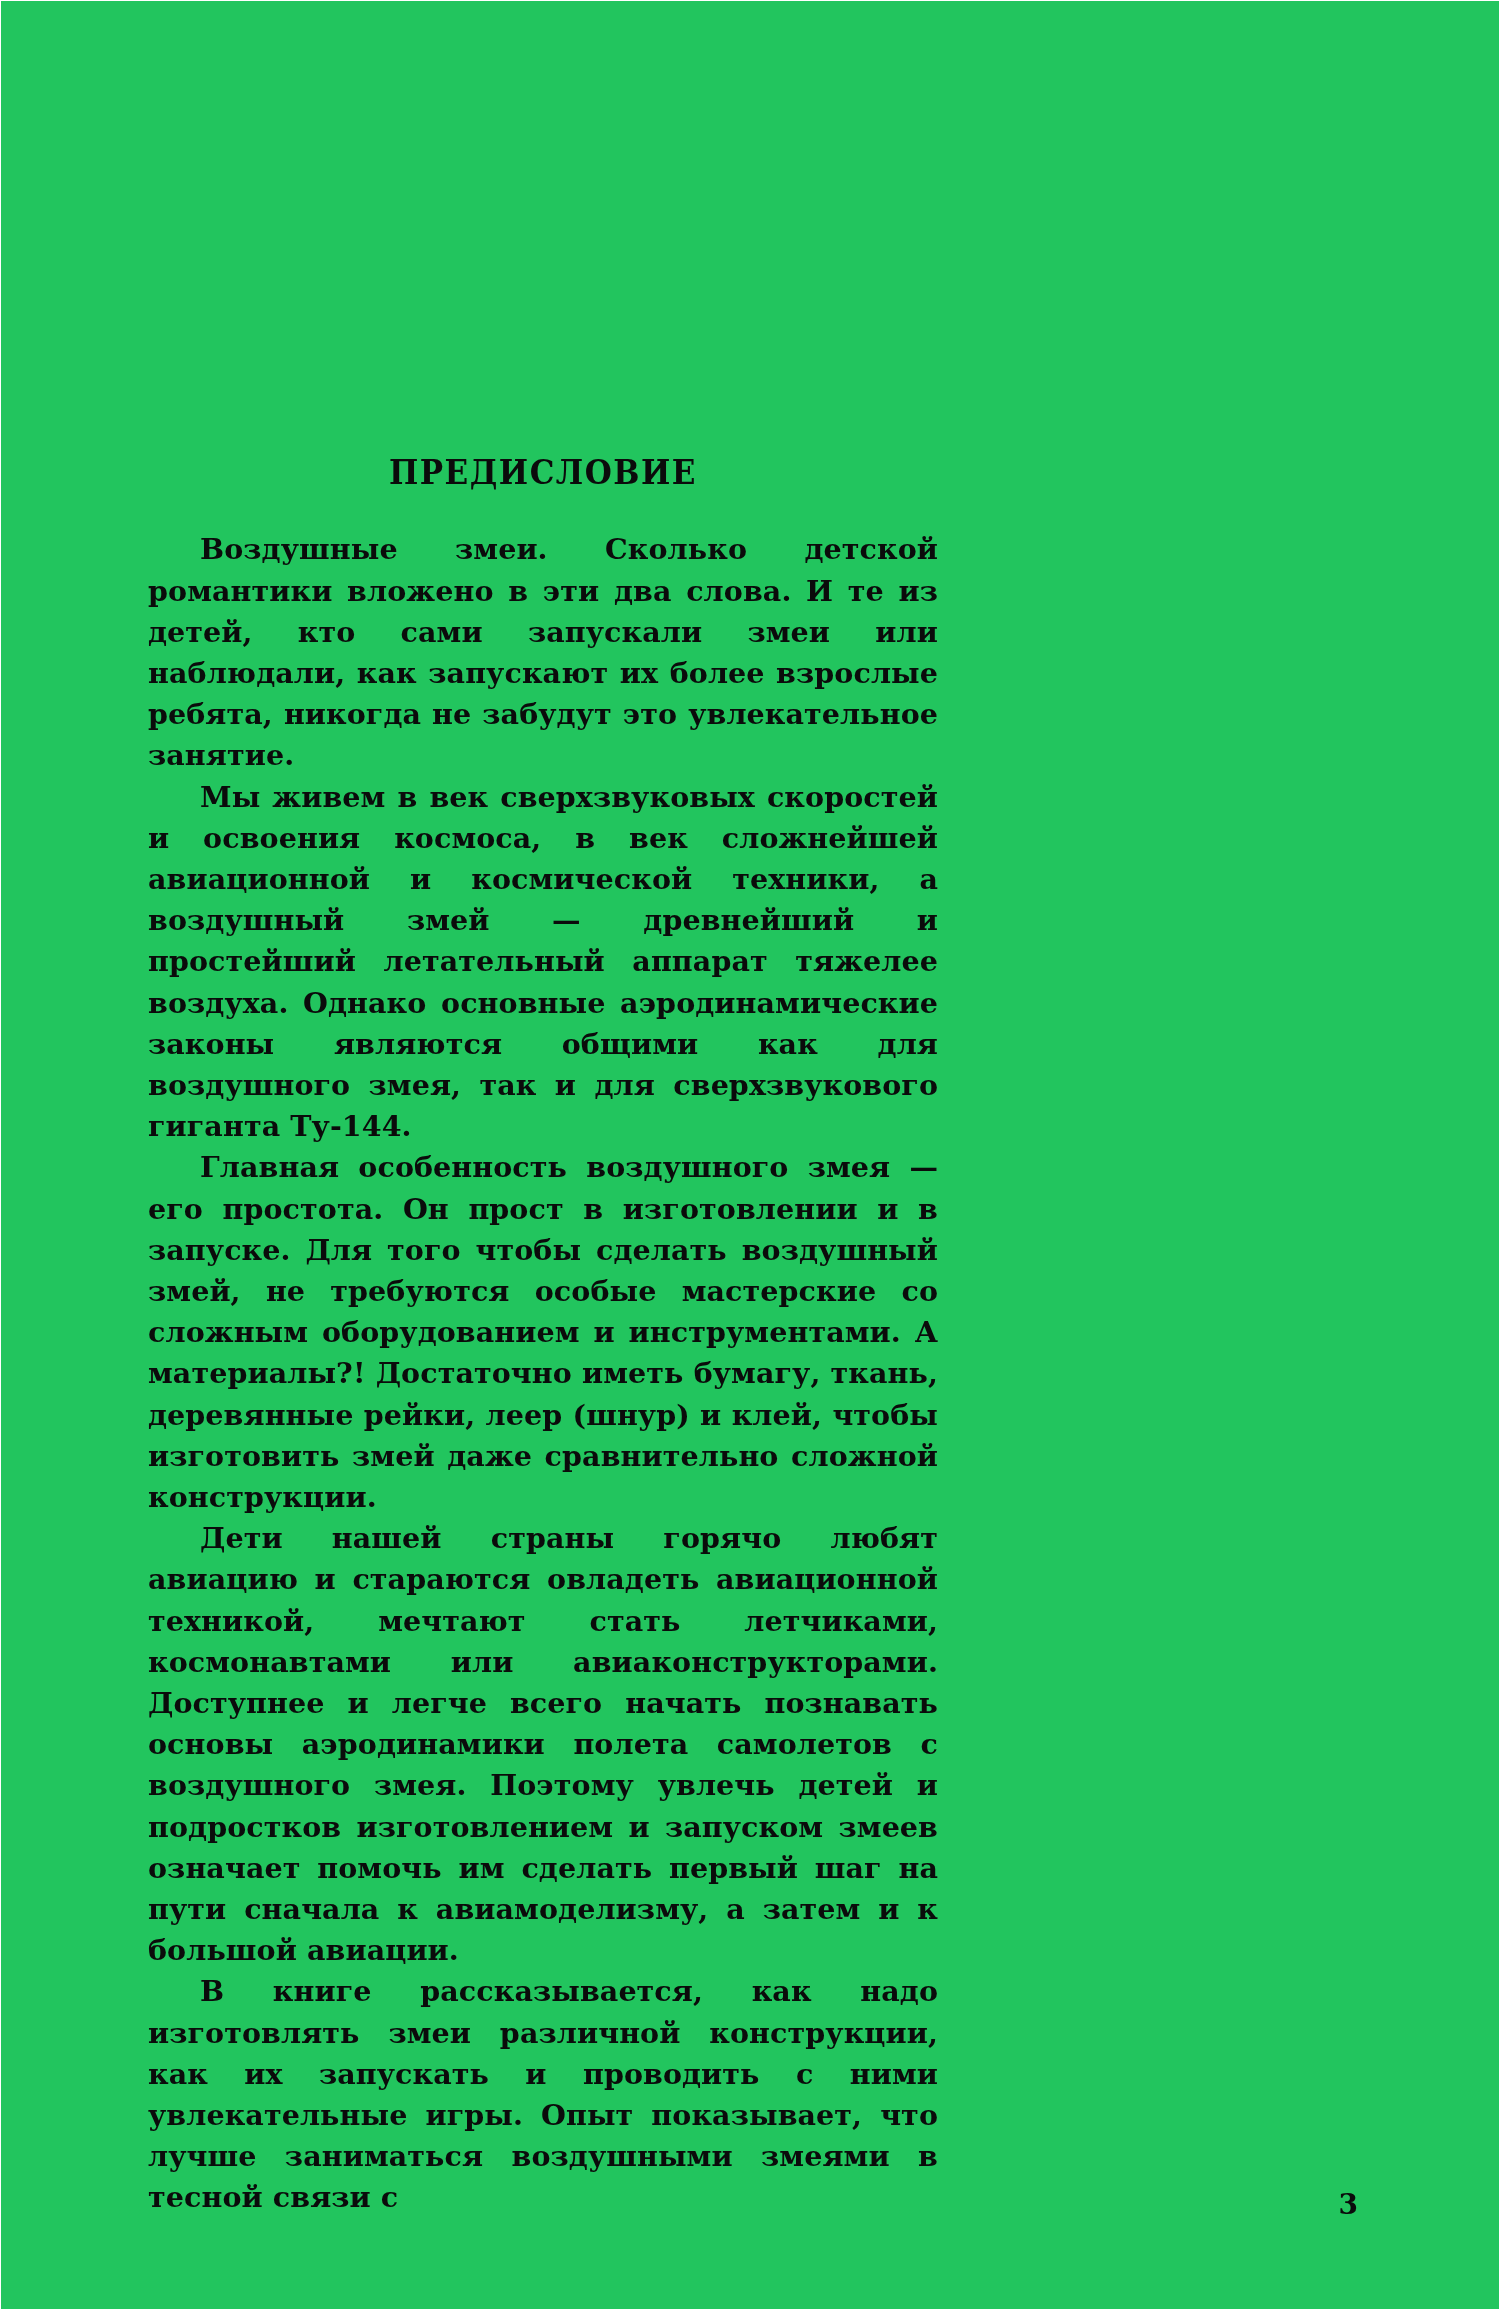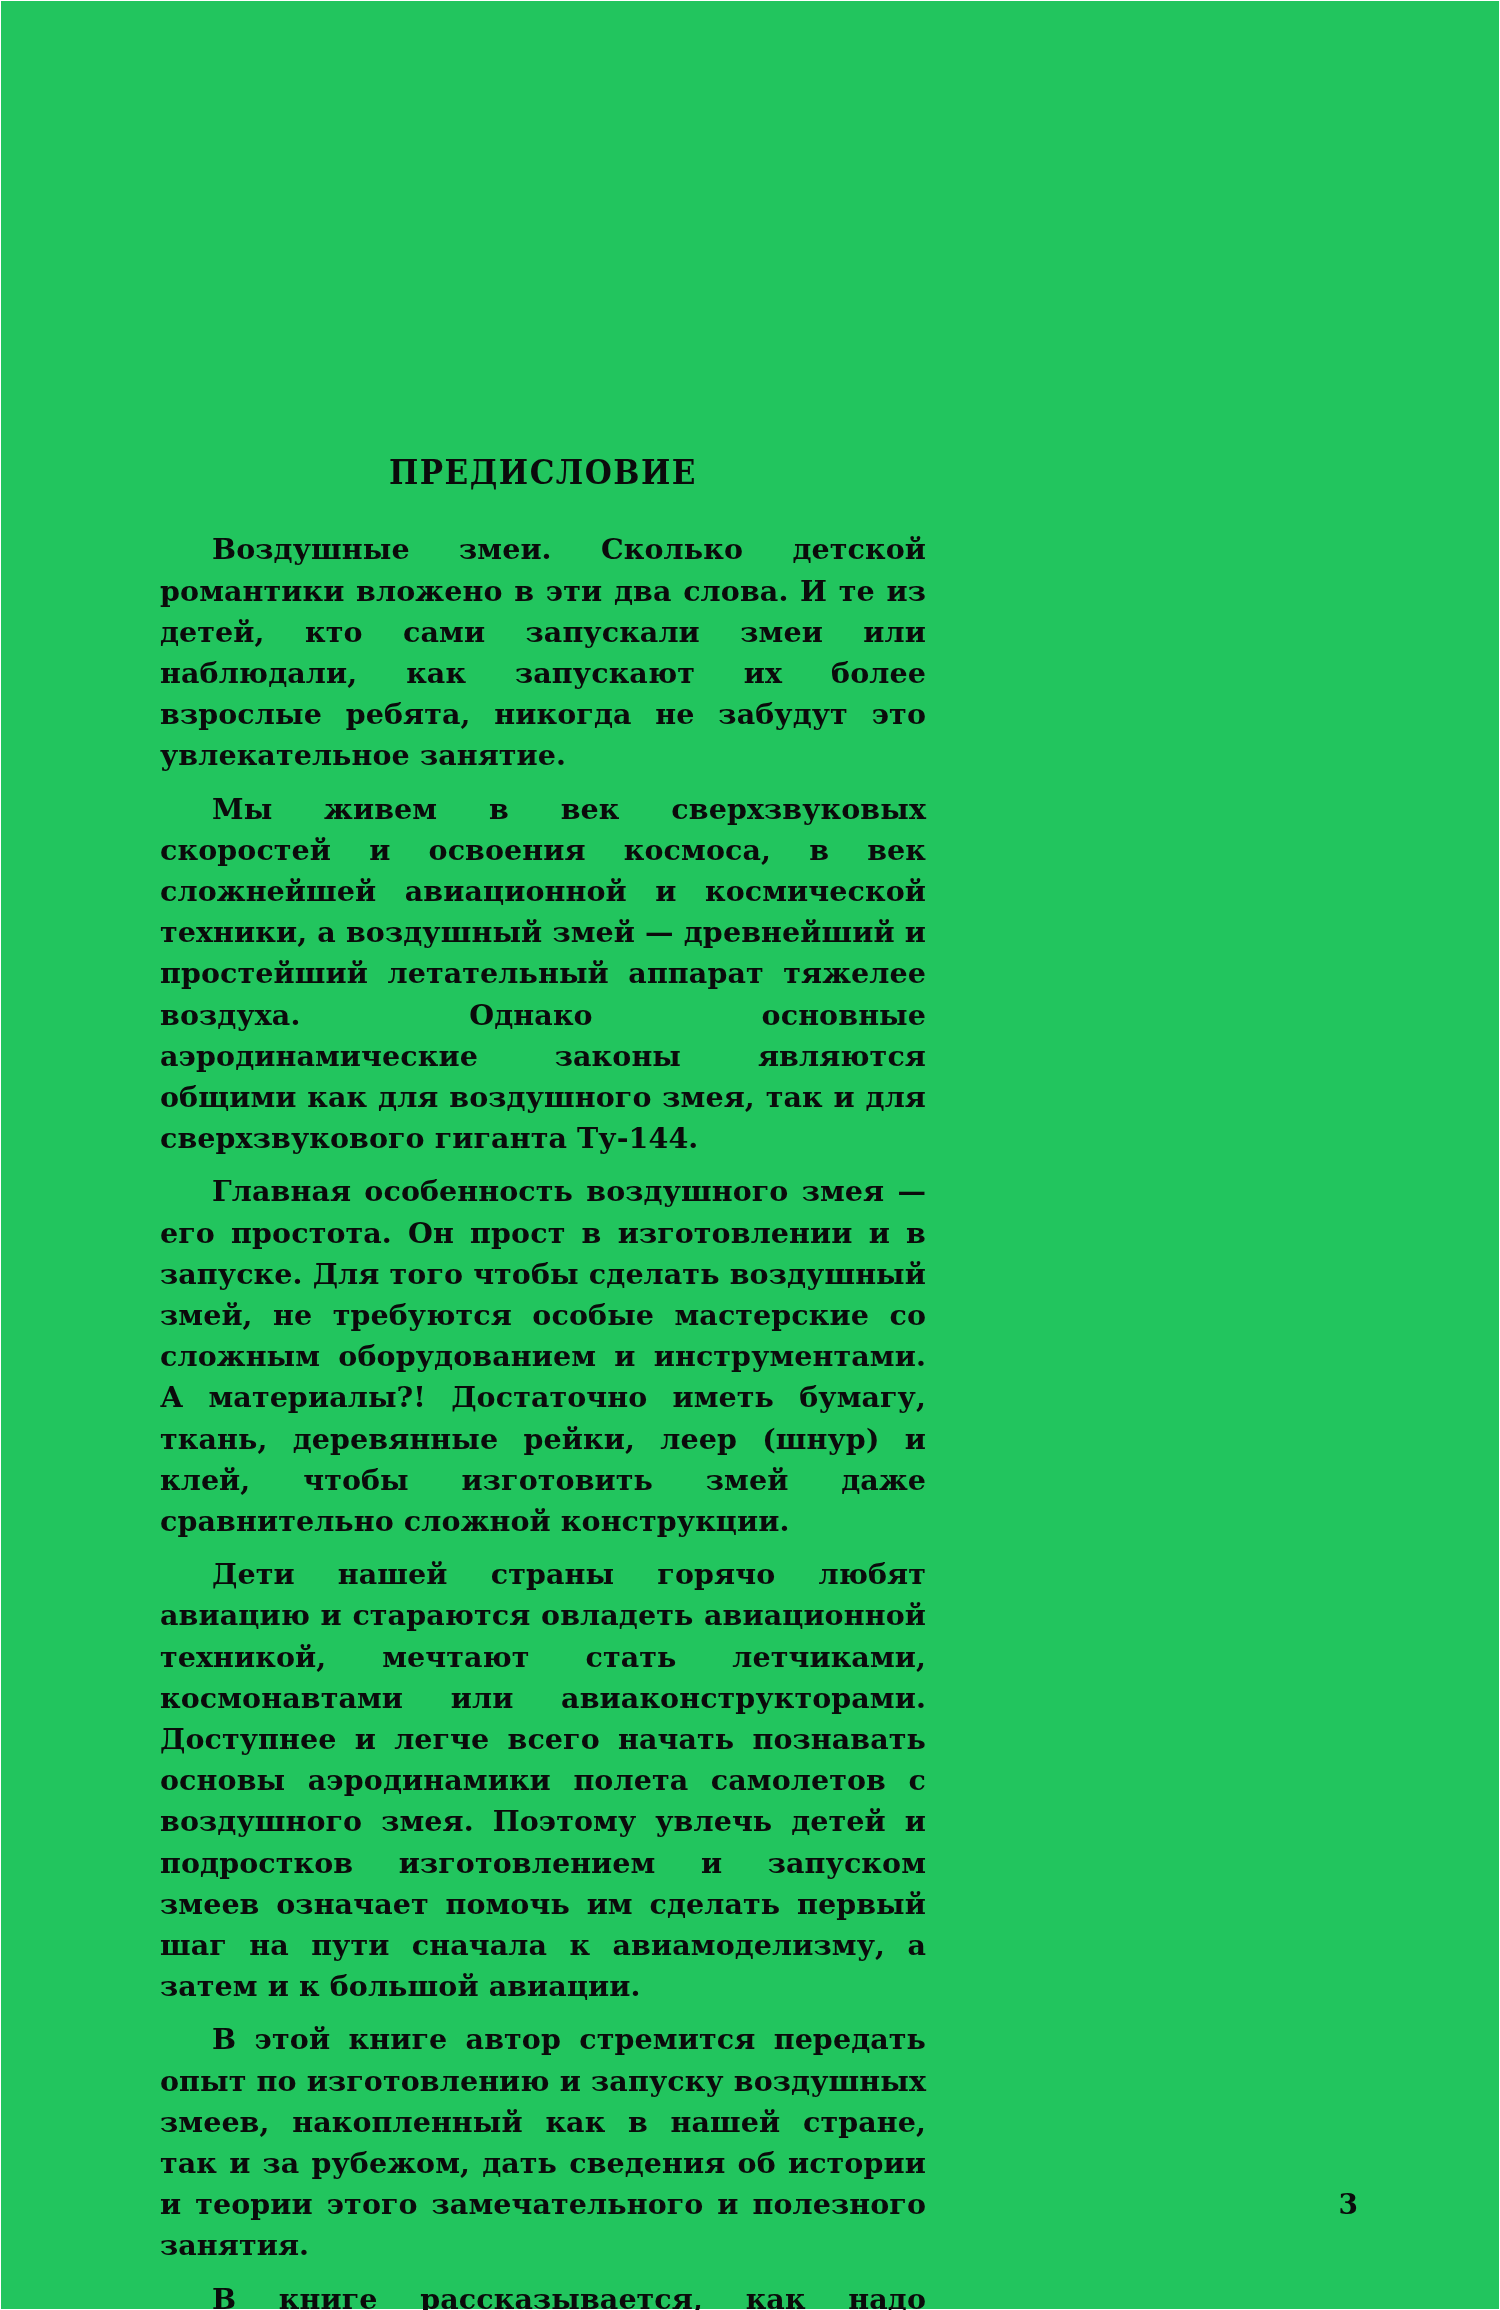--- a/index.html
+++ b/index.html
@@ -53,21 +53,21 @@
     font-size: 28.5px;
     line-height: 41.2px;
     text-align: justify;
     text-justify: inter-word;
     hyphens: none;
     font-weight: 600;
     letter-spacing: 0.1px;
   }
 
   .body-text p {
-    margin: 12px;
+    margin: 0;
     text-indent: 52px;
   }
 
   
   .body-text p,
   .doc-title {
     -webkit-font-smoothing: none;
   }
 
   .page-number {
@@ -87,20 +87,19 @@
 
   <div class="content">
 
     <h1 class="doc-title">ПРЕДИСЛОВИЕ</h1>
 
     <div class="body-text">
       <p>Воздушные змеи. Сколько детской романтики вложено в эти два слова. И те из детей, кто сами запускали змеи или наблюдали, как запускают их более взрослые ребята, никогда не забудут это увлекательное занятие.</p>
       <p>Мы живем в век сверхзвуковых скоростей и освоения космоса, в век сложнейшей авиационной и космической техники, а воздушный змей — древнейший и простейший летательный аппарат тяжелее воздуха. Однако основные аэродинамические законы являются общими как для воздушного змея, так и для сверхзвукового гиганта Ту-144.</p>
       <p>Главная особенность воздушного змея — его простота. Он прост в изготовлении и в запуске. Для того чтобы сделать воздушный змей, не требуются особые мастерские со сложным оборудованием и инструментами. А материалы?! Достаточно иметь бумагу, ткань, деревянные рейки, леер (шнур) и клей, чтобы изготовить змей даже сравнительно сложной конструкции.</p>
       <p>Дети нашей страны горячо любят авиацию и стараются овладеть авиационной техникой, мечтают стать летчиками, космонавтами или авиаконструкторами. Доступнее и легче всего начать познавать основы аэродинамики полета самолетов с воздушного змея. Поэтому увлечь детей и подростков изготовлением и запуском змеев означает помочь им сделать первый шаг на пути сначала к авиамоделизму, а затем и к большой авиации.</p>
-      <p>В этой книге автор стремится передать опыт по изготовлению и запуску воздушных змеев, накопленный как в нашей стране, так и за рубежом, дать сведения об истории и теории этого замечательного и полезного занятия.</p>
       <p>В книге рассказывается, как надо изготовлять змеи различной конструкции, как их запускать и проводить с ними увлекательные игры. Опыт показывает, что лучше заниматься воздушными змеями в тесной связи с</p>
     </div>
 
   </div>
 
   <div class="page-number">3</div>
 </div>
 
 </body></html>

